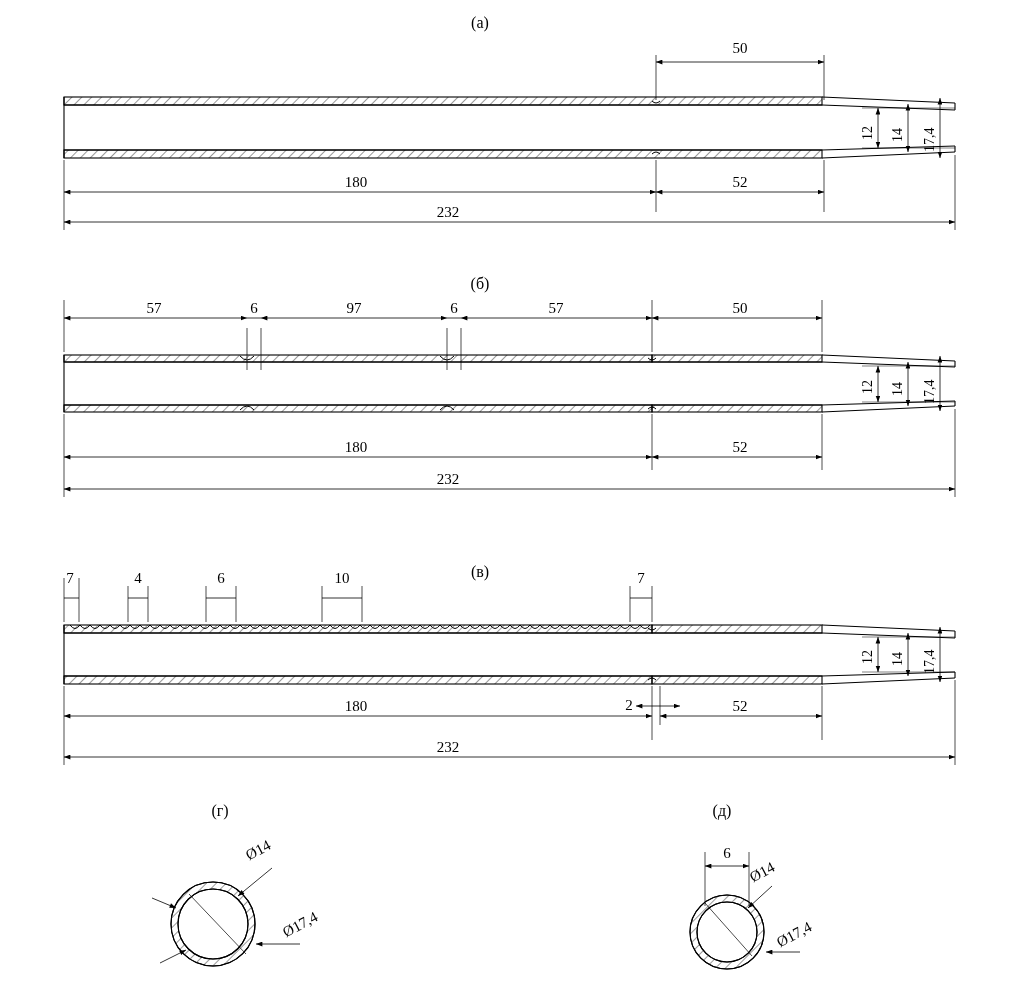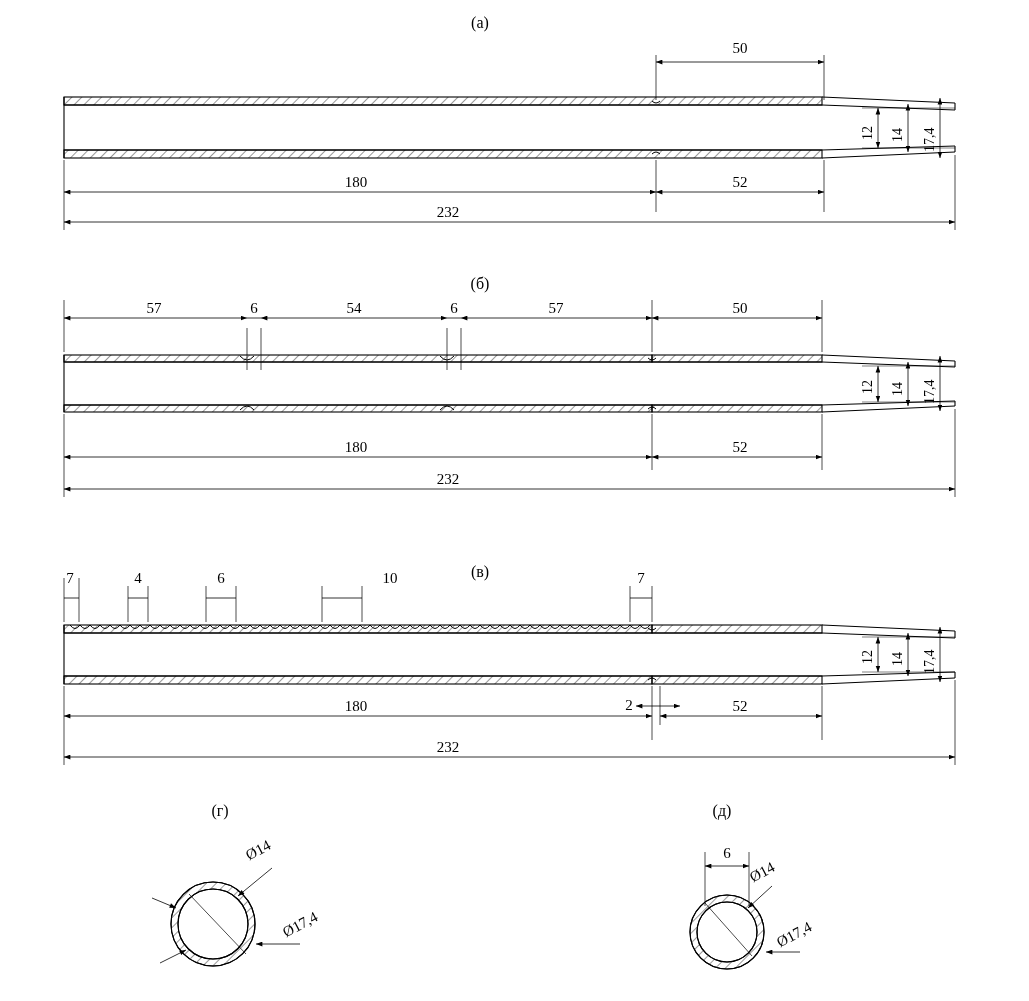--- a/index.html
+++ b/index.html
@@ -202,35 +202,35 @@
 <div class="lbl c dimtxt" style="left:740px;top:40px;">50</div>
 <div class="lbl c dimtxt" style="left:356px;top:174px;">180</div>
 <div class="lbl c dimtxt" style="left:740px;top:174px;">52</div>
 <div class="lbl c dimtxt" style="left:448px;top:204px;">232</div>
 <div class="lbl rot small" style="left:876px;top:140px;writing-mode:vertical-rl;transform:rotate(180deg);">12</div>
 <div class="lbl rot small" style="left:906px;top:142px;writing-mode:vertical-rl;transform:rotate(180deg);">14</div>
 <div class="lbl rot small" style="left:938px;top:152px;writing-mode:vertical-rl;transform:rotate(180deg);">17,4</div>
 
 <div class="lbl c dimtxt" style="left:154px;top:300px;">57</div>
 <div class="lbl c dimtxt" style="left:254px;top:300px;">6</div>
-<div class="lbl c dimtxt" style="left:354px;top:300px;">54</div>
+<div class="lbl c dimtxt" style="left:354px;top:300px;">97</div>
 <div class="lbl c dimtxt" style="left:454px;top:300px;">6</div>
 <div class="lbl c dimtxt" style="left:556px;top:300px;">57</div>
 <div class="lbl c dimtxt" style="left:740px;top:300px;">50</div>
 <div class="lbl c dimtxt" style="left:356px;top:439px;">180</div>
 <div class="lbl c dimtxt" style="left:740px;top:439px;">52</div>
 <div class="lbl c dimtxt" style="left:448px;top:471px;">232</div>
 <div class="lbl rot small" style="left:876px;top:394px;writing-mode:vertical-rl;transform:rotate(180deg);">12</div>
 <div class="lbl rot small" style="left:906px;top:396px;writing-mode:vertical-rl;transform:rotate(180deg);">14</div>
 <div class="lbl rot small" style="left:938px;top:404px;writing-mode:vertical-rl;transform:rotate(180deg);">17,4</div>
 
 <div class="lbl c dimtxt" style="left:70px;top:570px;">7</div>
 <div class="lbl c dimtxt" style="left:138px;top:570px;">4</div>
 <div class="lbl c dimtxt" style="left:221px;top:570px;">6</div>
-<div class="lbl c dimtxt" style="left:342px;top:570px;margin-left:48px;">10</div>
+<div class="lbl c dimtxt" style="left:342px;top:570px;">10</div>
 <div class="lbl c dimtxt" style="left:641px;top:570px;">7</div>
 <div class="lbl c dimtxt" style="left:356px;top:698px;">180</div>
 <div class="lbl c dimtxt" style="left:629px;top:697px;">2</div>
 <div class="lbl c dimtxt" style="left:740px;top:698px;">52</div>
 <div class="lbl c dimtxt" style="left:448px;top:739px;">232</div>
 <div class="lbl rot small" style="left:876px;top:664px;writing-mode:vertical-rl;transform:rotate(180deg);">12</div>
 <div class="lbl rot small" style="left:906px;top:666px;writing-mode:vertical-rl;transform:rotate(180deg);">14</div>
 <div class="lbl rot small" style="left:938px;top:674px;writing-mode:vertical-rl;transform:rotate(180deg);">17,4</div>
 
 <div class="lbl dimtxt" style="left:247px;top:848px;transform:rotate(-28deg);transform-origin:left center;">Ø14</div>

